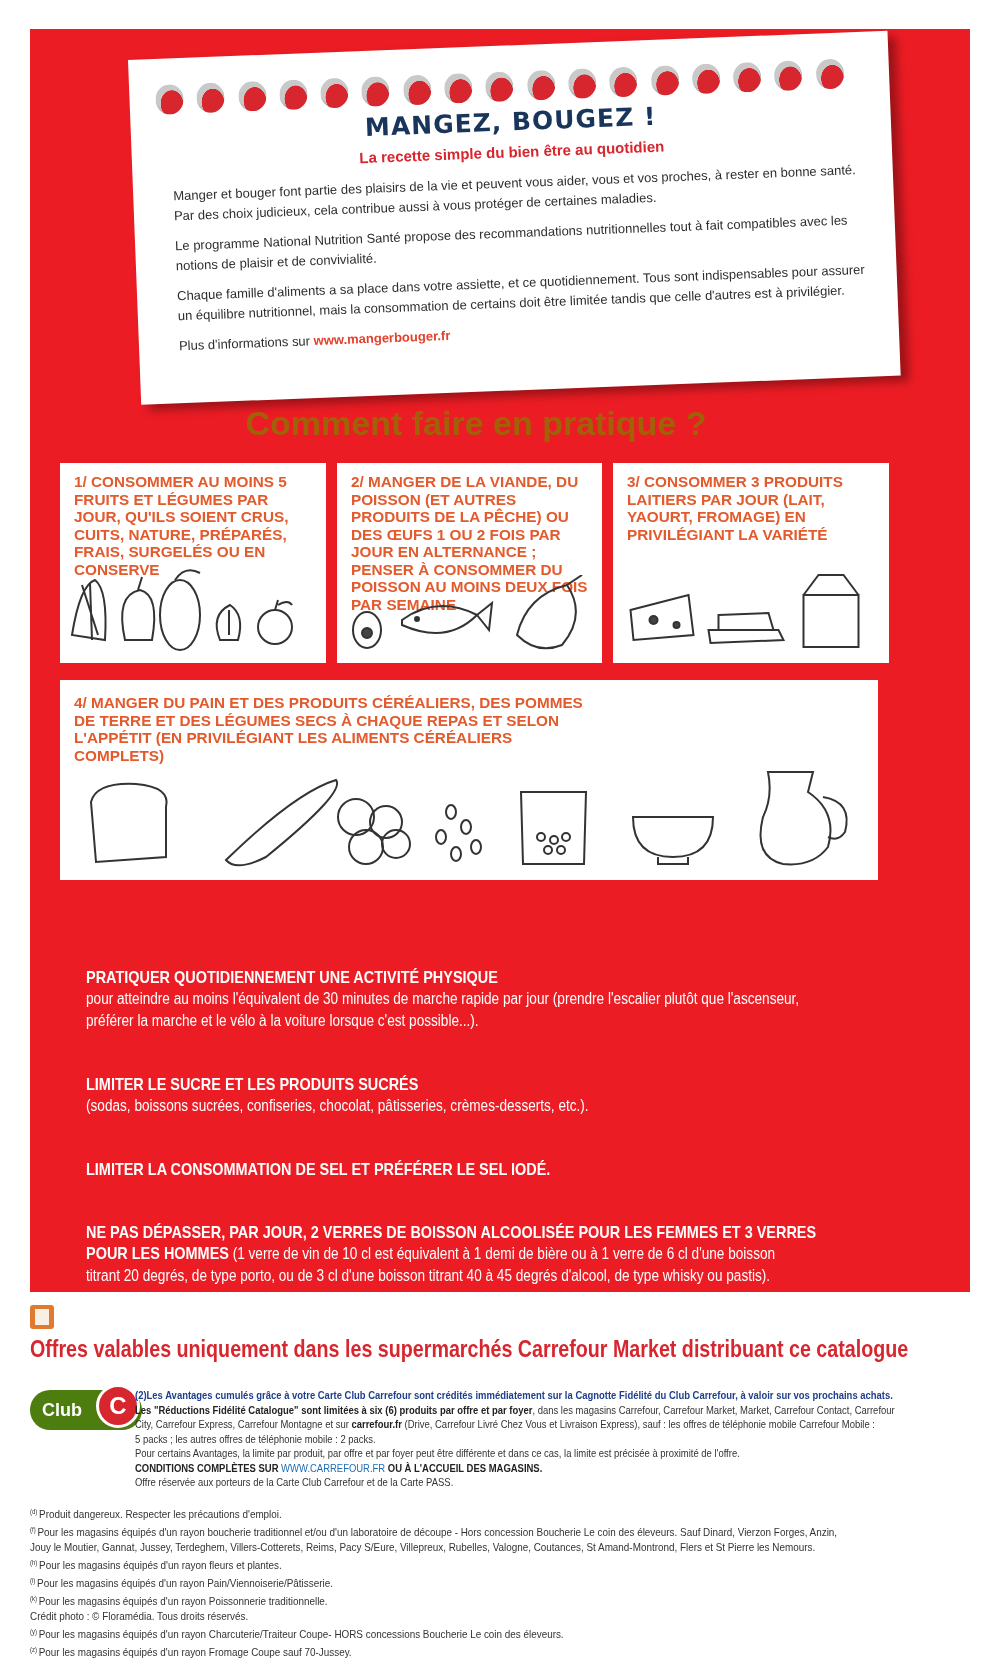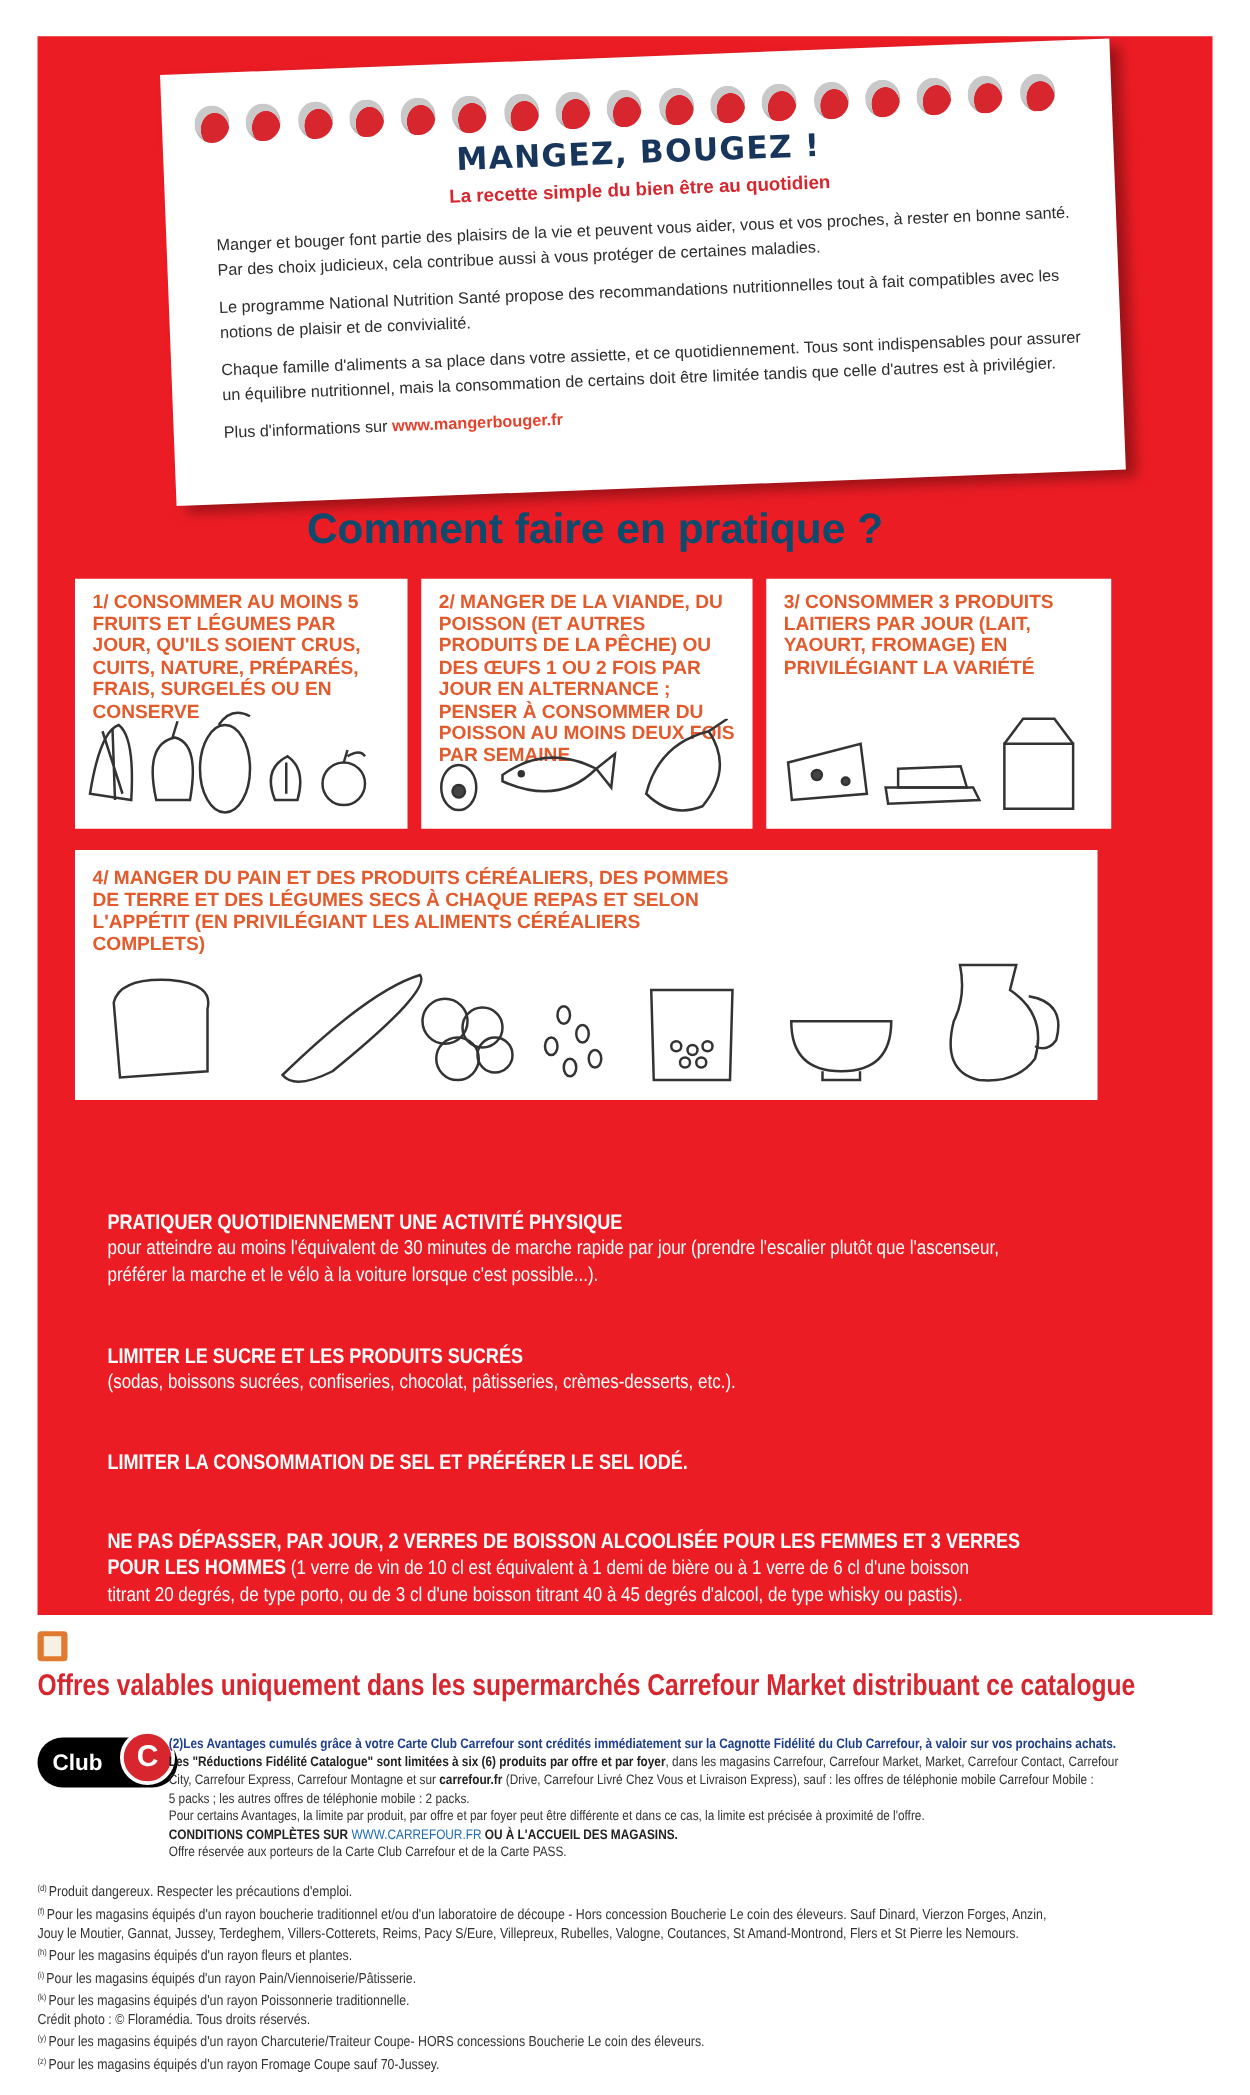--- a/index.html
+++ b/index.html
@@ -31,21 +31,21 @@
   .nb-subtitle {
     position: absolute; left: 0; top: 98px; width: 100%; text-align: center;
     font-weight: bold; font-size: 15px; color: #d8262f;
   }
   .nb-body { position: absolute; left: 40px; top: 128px; width: 690px; color: #2d2d2d; font-size: 13px; line-height: 20px; }
   .nb-body p { margin-bottom: 10px; }
   .nb-link { color: #e4412c; font-weight: bold; }
 
   .section-title {
     position: absolute; left: 30px; top: 404px; width: 892px; text-align: center;
-    color: #0c4a6e; font-weight: bold; font-size: 34px;
+    color: #a16207; font-weight: bold; font-size: 34px;
   }
 
   
   .tile { position: absolute; background: #ffffff; }
   .tile-text {
     position: absolute; left: 14px; top: 10px; right: 10px;
     color: #e35a2c; font-weight: bold; font-size: 15.3px; line-height: 17.5px; text-transform: uppercase;
   }
   .tile-illus { position: absolute; left: 0; right: 0; bottom: 8px; height: 100px; }
   .tile-illus svg { width: 100%; height: 100%; }
@@ -58,21 +58,21 @@
 
   
   .study { position: absolute; left: 30px; top: 1305px; display: flex; align-items: center; gap: 10px; font-size: 14.5px; color: #333; }
   .study-icon { width: 24px; height: 24px; background: #e07a30; border-radius: 3px; position: relative; }
   .study-icon::after { content: ""; position: absolute; left: 5px; top: 4px; width: 14px; height: 16px; background: #f6f1e4; }
   .offres {
     position: absolute; left: 30px; top: 1335px; color: #d8262f; font-weight: bold; font-size: 24px;
     transform: scaleX(0.82); transform-origin: left; white-space: nowrap;
   }
   .club-logo {
-    position: absolute; left: 30px; top: 1390px; width: 112px; height: 40px; background: #000000;
+    position: absolute; left: 30px; top: 1390px; width: 112px; height: 40px; background: #4d7c0f;
     border-radius: 20px; display: flex; align-items: center; padding-left: 12px;
   }
   .club-text { color: #fff; font-weight: bold; font-size: 18px; }
   .club-c { position: absolute; right: 2px; top: -6px; width: 44px; height: 44px; background: #d8262f; border-radius: 50%; border: 3px solid #fff; color: #fff; font-weight: bold; font-size: 24px; display:flex; align-items:center; justify-content:center; }
   .legal { position: absolute; left: 135px; top: 1388px; width: 830px; font-size: 11px; line-height: 14.5px; color: #333; }
   .legal .ln { transform: scaleX(0.86); transform-origin: left; white-space: nowrap; }
   .legal .blue { color: #1e3f8c; font-weight: bold; }
   .legal b { color: #222; }
   .legal .url { color: #1e6bb5; }
   .notes { position: absolute; left: 30px; top: 1504px; width: 930px; font-size: 11.5px; line-height: 15px; color: #333; }

